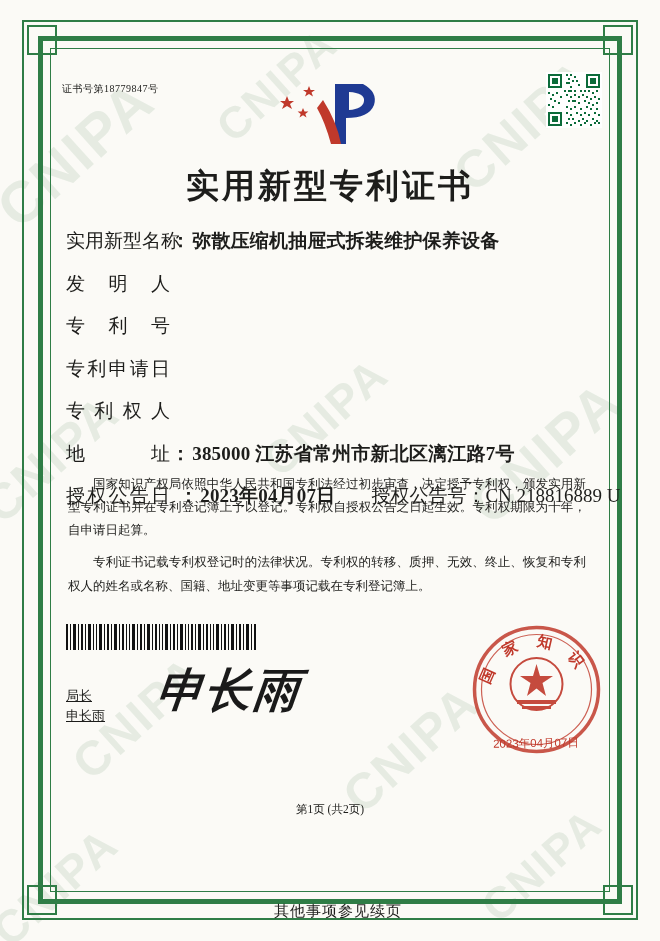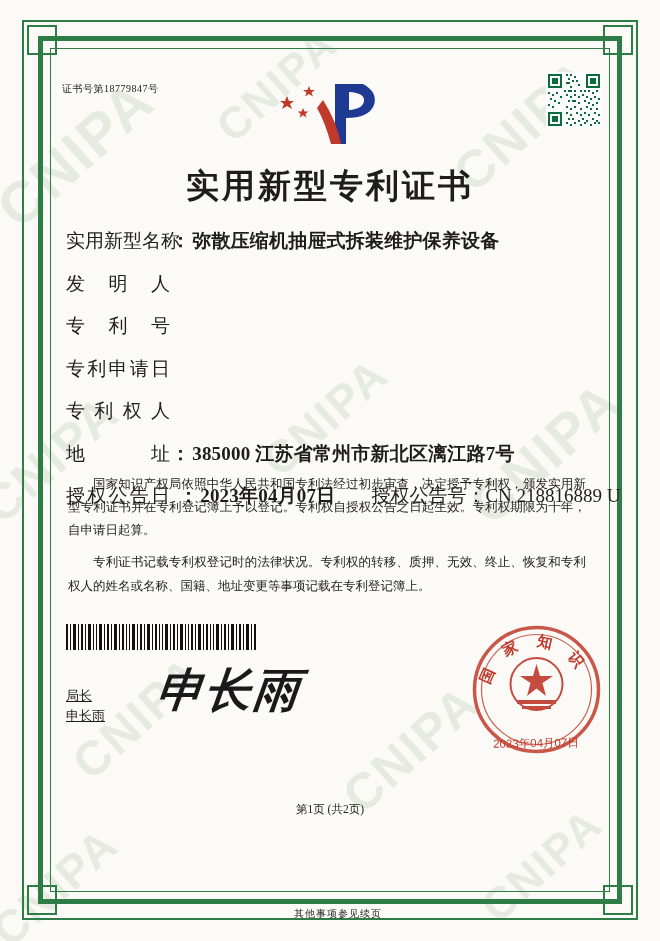--- a/index.html
+++ b/index.html
@@ -219,21 +219,21 @@
     left: 0; right: 0;
     top: 782px;
     text-align: center;
     font-size: 11.5px;
   }
   .note {
     position: absolute;
     left: 0; right: 0;
     bottom: 20px;
     text-align: center;
-    font-size: 10px;
+    font-size: 15px;
     letter-spacing: 1px;
     z-index: 2;
     padding-left: 16px;
   }
 </style>
 </head>
 <body>
 
 <div class="watermarks">
   <div class="wm" style="left:-18px; top:120px; font-size:58px;">CNIPA</div>

